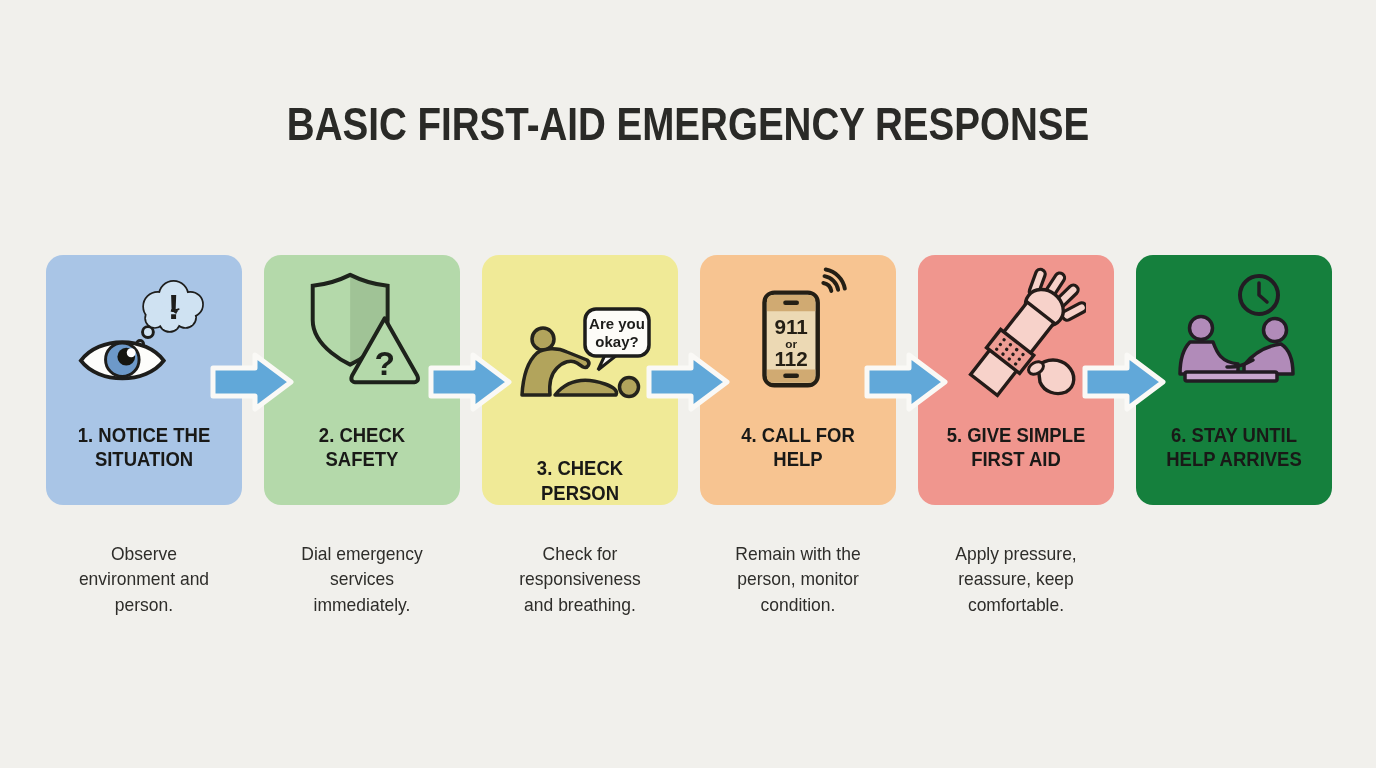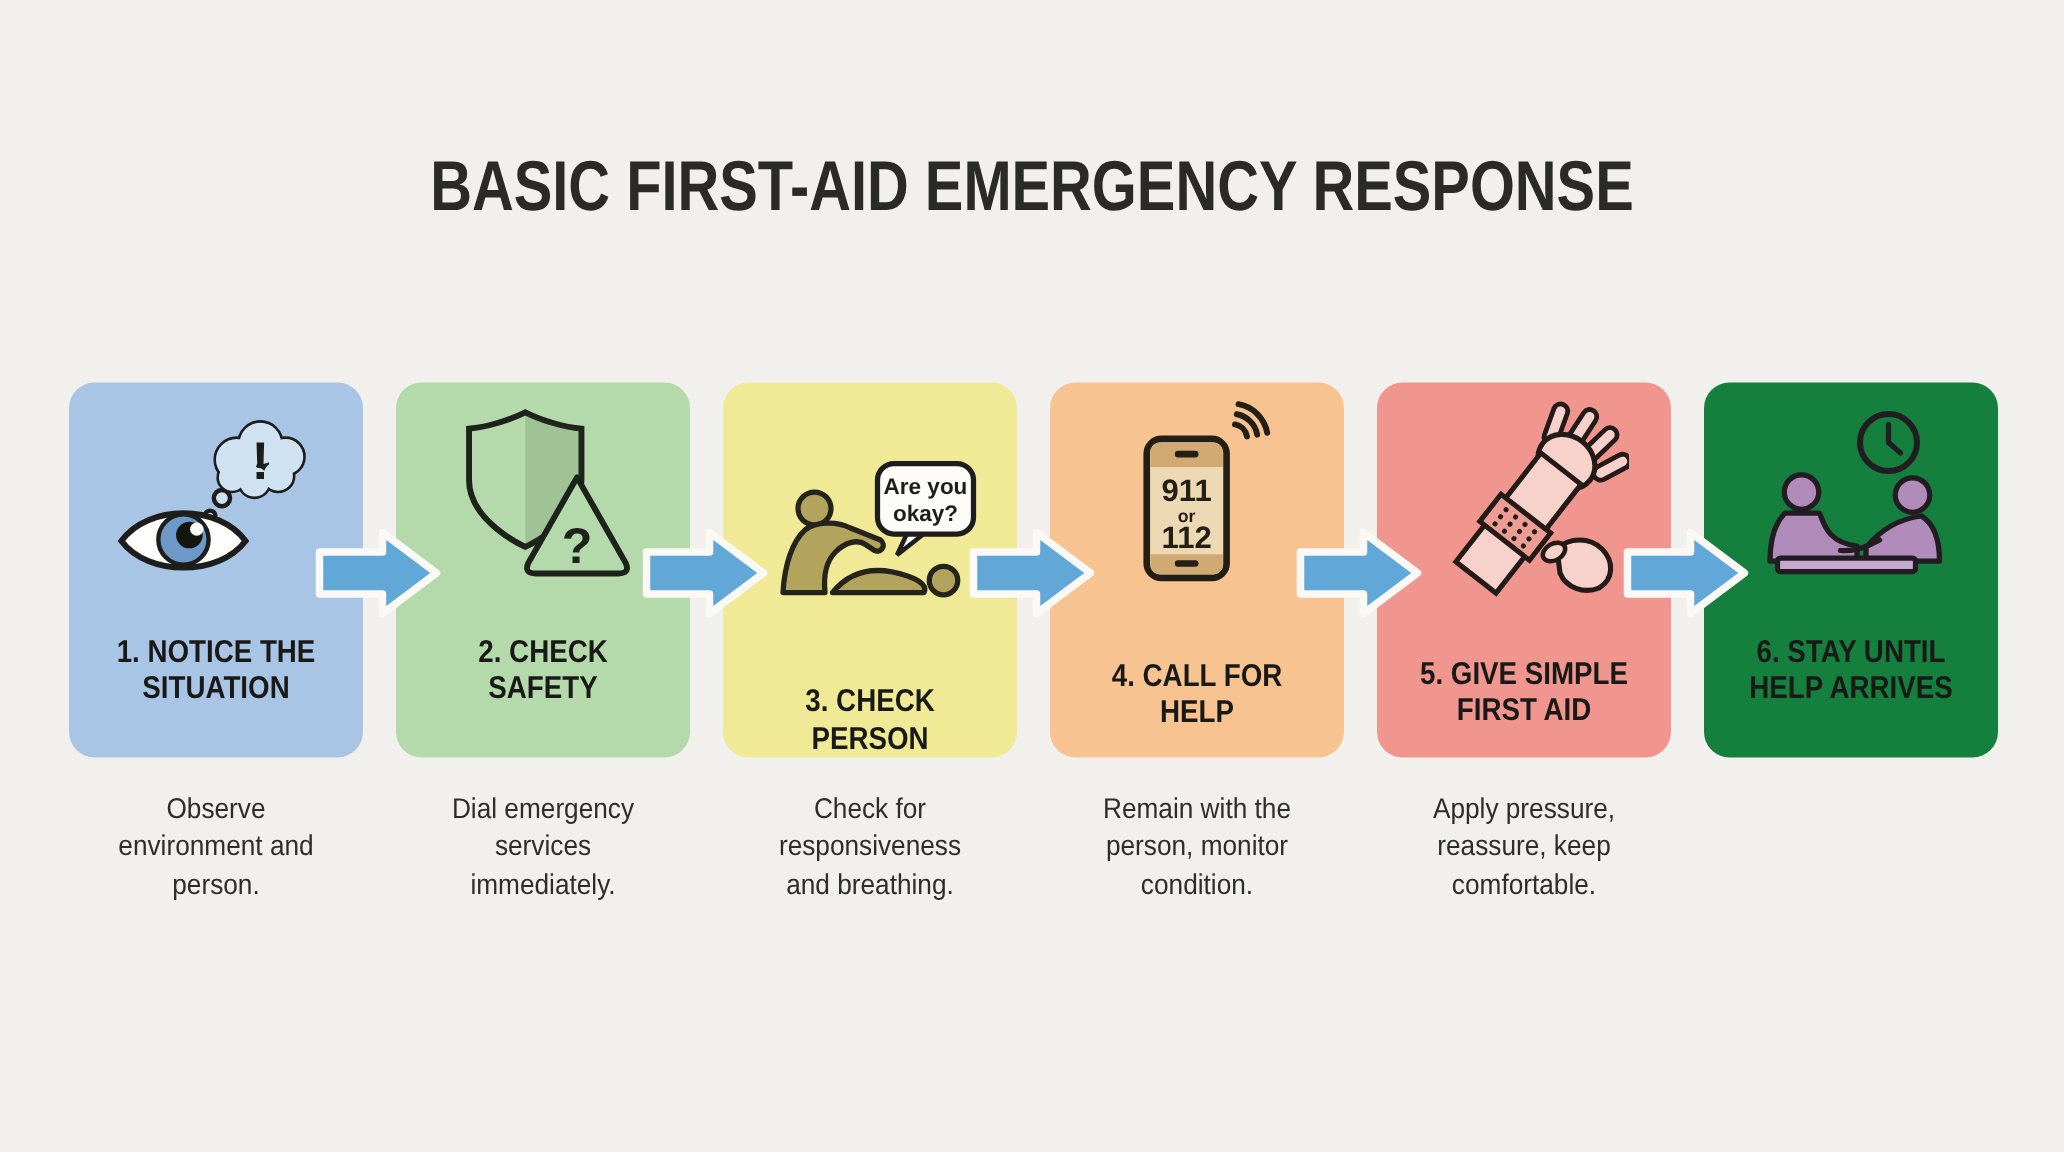--- a/index.html
+++ b/index.html
@@ -29,21 +29,21 @@
     height:162px;width:100%;
     display:flex;align-items:center;justify-content:center;
   }
   .step-title{
     font-size:21px;font-weight:700;line-height:1.16;
     color:#191917;text-align:center;
     transform:scaleX(0.88);transform-origin:50% 0;
     width:180px;margin-top:6px;
   }
   .desc-row{
-    position:absolute;top:527px;left:46px;
+    position:absolute;top:541px;left:46px;
     display:flex;gap:22px;
   }
   .desc{
     width:196px;display:flex;justify-content:center;
   }
   .desc-inner{
     width:168px;text-align:center;
     font-size:19px;line-height:1.33;color:#2e2d2a;
     transform:scaleX(0.92);transform-origin:50% 0;
   }
@@ -121,21 +121,21 @@
 
         <path d="M100,52 L93,67 L112,52 Z" fill="#fdfcf8" stroke="#1d1d1b" stroke-width="3"></path>
         <rect x="80" y="6" width="64" height="47" rx="11" fill="#fdfcf8" stroke="#1d1d1b" stroke-width="3.5"></rect>
         <text x="112" y="26" font-size="15" font-weight="bold" fill="#1d1d1b" text-anchor="middle">Are you</text>
         <text x="112" y="44" font-size="15" font-weight="bold" fill="#1d1d1b" text-anchor="middle">okay?</text>
       </svg>
     </div>
     <div class="step-title">3. CHECK PERSON</div>
   </div>
 
-  <div class="card" style="background-color: rgb(247, 196, 145); gap: 16px;">
+  <div class="card" style="background-color: rgb(247, 196, 145);">
     <div class="icon-wrap">
       <svg width="138" height="140" viewBox="0 0 140 140">
 
         <g fill="none" stroke="#241f15" stroke-width="4" stroke-linecap="round">
           <path d="M95.7,16.2 A10,10 0 0 1 103.8,24.3"></path>
           <path d="M96.9,9.3 A17,17 0 0 1 110.7,23.1"></path>
           <path d="M98.1,2.5 A24,24 0 0 1 117.5,21.9"></path>
         </g>
 
         <rect x="36" y="26" width="54" height="94" rx="10" fill="#ecd9b4" stroke="#241f15" stroke-width="4.5"></rect>
@@ -144,21 +144,21 @@
         <rect x="55" y="34" width="16" height="4.5" rx="2.2" fill="#241f15"></rect>
         <rect x="55" y="108" width="16" height="4.5" rx="2.2" fill="#241f15"></rect>
         <text x="63" y="68" font-size="21" font-weight="bold" fill="#241f15" text-anchor="middle">911</text>
         <text x="63" y="82" font-size="12" font-weight="bold" fill="#241f15" text-anchor="middle">or</text>
         <text x="63" y="100" font-size="21" font-weight="bold" fill="#241f15" text-anchor="middle">112</text>
       </svg>
     </div>
     <div class="step-title">4. CALL FOR HELP</div>
   </div>
 
-  <div class="card" style="background-color: rgb(240, 150, 142); gap: 15px;">
+  <div class="card" style="background-color: rgb(240, 150, 142);">
     <div class="icon-wrap">
       <svg width="140" height="140" viewBox="0 0 140 140">
         <g transform="rotate(38 70 78)">
 
           <g fill="#f7d2ca" stroke="#241b18" stroke-width="3.2">
             <rect x="48" y="2" width="9.5" height="28" rx="4.7" transform="rotate(-18 53 28)"></rect>
             <rect x="61" y="-6" width="9.5" height="30" rx="4.7" transform="rotate(-5 66 22)"></rect>
             <rect x="74" y="-5" width="9.5" height="29" rx="4.7" transform="rotate(8 78 22)"></rect>
             <rect x="86" y="2" width="9.5" height="26" rx="4.7" transform="rotate(24 90 28)"></rect>
           </g>

